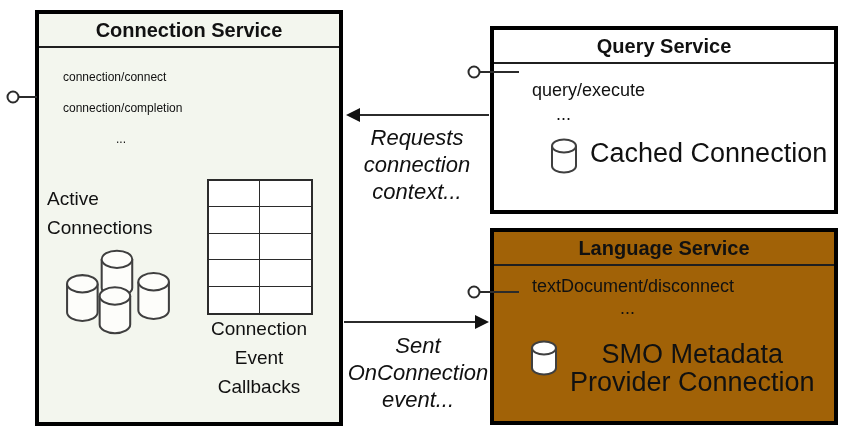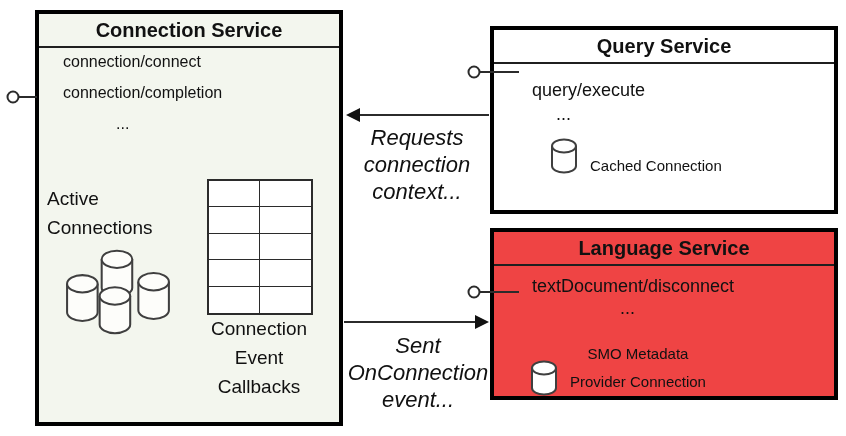--- a/index.html
+++ b/index.html
@@ -23,26 +23,26 @@
     height: 34px;
     border-bottom: 2px solid #1f1f1f;
     display: flex;
     align-items: center;
     justify-content: center;
     font-weight: 700;
     font-size: 20px;
   }
   .connection-box { left: 35px; top: 10px; width: 308px; height: 416px; background: #f3f6ee; }
   .query-box     { left: 490px; top: 26px; width: 348px; height: 188px; background: #ffffff; }
-  .language-box  { left: 490px; top: 228px; width: 348px; height: 172px; background: #ef4444; }
+  .language-box  { left: 490px; top: 228px; width: 348px; height: 197px; background: #a16207; }
 
   .methods {
     position: absolute;
-    left: 24px; top: 32px;
-    font-size: 16px;
+    left: 24px; top: 48px;
+    font-size: 12px;
     line-height: 31px;
   }
   .methods .ellipsis-line { padding-left: 53px; }
 
   .preline { white-space: pre-line; }
 
   .active-label {
     position: absolute;
     left: 8px; top: 170px; width: 140px;
     text-align: left;
@@ -78,23 +78,23 @@
 
   .method-line { position: absolute; font-size: 18px; }
   .q-method { left: 38px; top: 50px; }
   .q-ellipsis { left: 62px; top: 74px; }
   .l-method { left: 38px; top: 44px; }
   .l-ellipsis { left: 126px; top: 66px; }
 
   .db-row {
     position: absolute;
     display: flex;
-    align-items: flex-end;
+    align-items: flex-start;
     gap: 12px;
-    font-size: 15px;
+    font-size: 27px;
   }
   .q-db-row { left: 56px; top: 108px; }
   .l-db-row { left: 36px; top: 108px; }
   .l-db-row .db-label { text-align: center; line-height: 28px; }
 
   .edge-label {
     position: absolute;
     font-style: italic;
     font-size: 22px;
     line-height: 27px;

